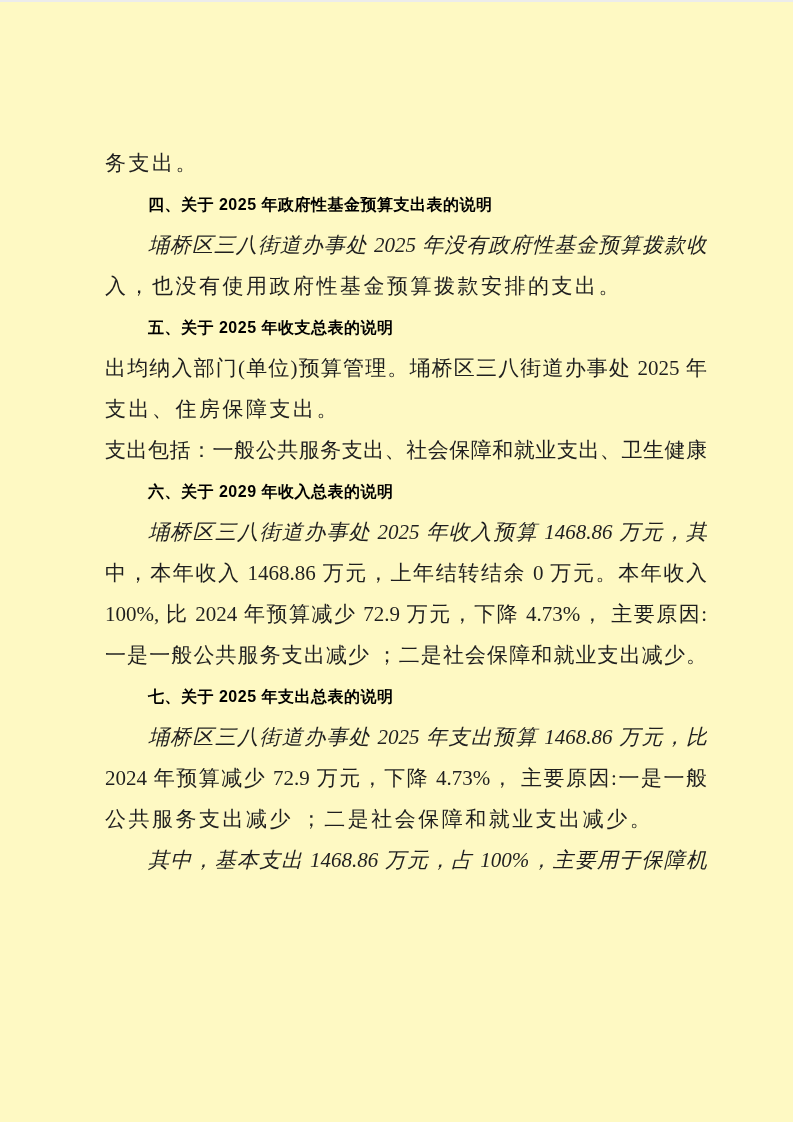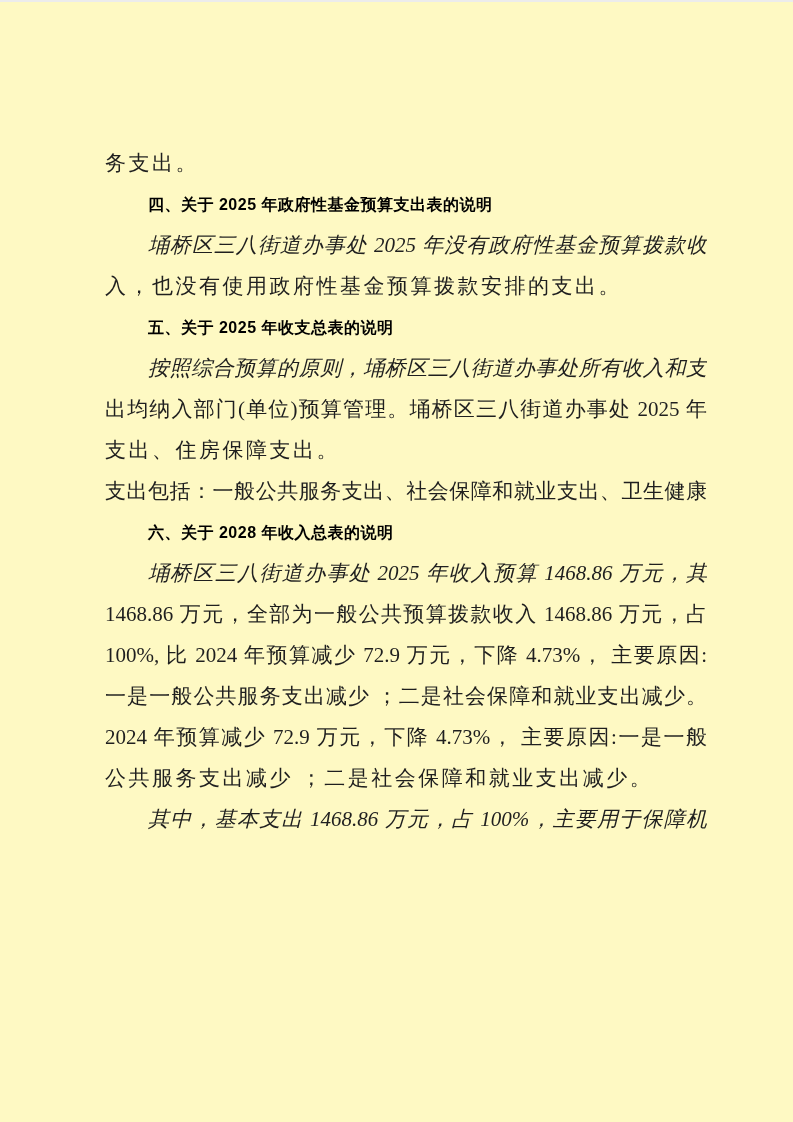--- a/index.html
+++ b/index.html
@@ -78,30 +78,31 @@
 
   <div class="content">
 
     <div class="bl l">务支出。</div>
 
     <div class="hd">四、关于 2025 年政府性基金预算支出表的说明</div>
     <div class="bl j ind">埇桥区三八街道办事处 2025 年没有政府性基金预算拨款收</div>
     <div class="bl l">入，也没有使用政府性基金预算拨款安排的支出。</div>
 
     <div class="hd">五、关于 2025 年收支总表的说明</div>
-    <div class="bl j ind">按照综合预算的原则，埇桥区三八街道办事处所有收入和支</div>
     <div class="bl j">出均纳入部门(单位)预算管理。埇桥区三八街道办事处 2025 年</div>
     <div class="bl l">支出、住房保障支出。</div>
     <div class="bl j">支出包括：一般公共服务支出、社会保障和就业支出、卫生健康</div>
 
-    <div class="hd">六、关于 2028 年收入总表的说明</div>
+    <div class="hd">六、关于 2029 年收入总表的说明</div>
     <div class="bl j ind">埇桥区三八街道办事处 2025 年收入预算 1468.86 万元，其</div>
-    <div class="bl j">1468.86 万元，全部为一般公共预算拨款收入 1468.86 万元，占</div>
+    <div class="bl j">中，本年收入 1468.86 万元，上年结转结余 0 万元。本年收入</div>
     <div class="bl j">100%, 比 2024 年预算减少 72.9 万元，下降 4.73%， 主要原因:</div>
     <div class="bl j">一是一般公共服务支出减少 ；二是社会保障和就业支出减少。</div>
 
+    <div class="hd">七、关于 2025 年支出总表的说明</div>
+    <div class="bl j ind">埇桥区三八街道办事处 2025 年支出预算 1468.86 万元，比</div>
     <div class="bl j">2024 年预算减少 72.9 万元，下降 4.73%， 主要原因:一是一般</div>
     <div class="bl l">公共服务支出减少 ；二是社会保障和就业支出减少。</div>
     <div class="bl j ind">其中，基本支出 1468.86 万元，占 100%，主要用于保障机</div>
 
   </div>
 
 </div>
 
 </body></html>

